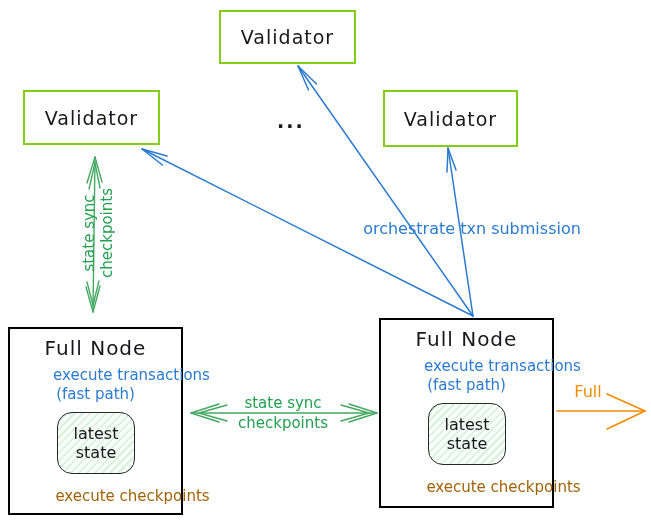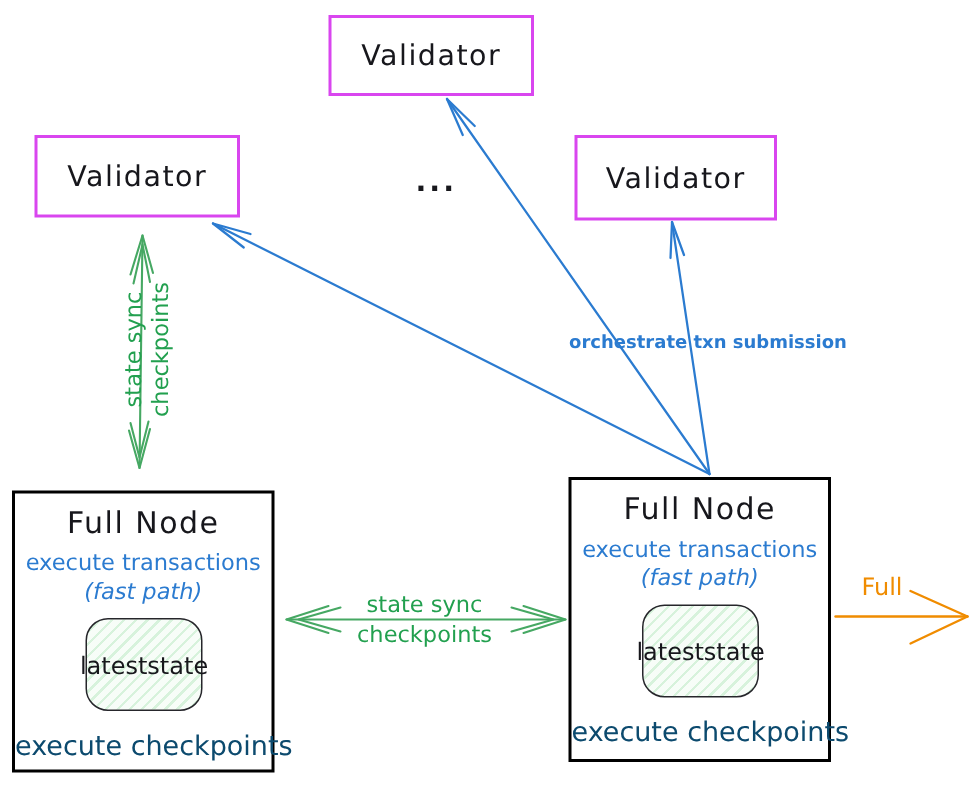--- a/index.html
+++ b/index.html
@@ -1,40 +1,40 @@
 <!DOCTYPE html>
 <html><head>
 <meta charset="utf-8">
 <style>
   html,body{margin:0;padding:0;background:#ffffff;}
   #canvas{
     position:relative;width:651px;height:526px;background:#ffffff;overflow:hidden;
     font-family:"DejaVu Sans", sans-serif;color:#17171c;
   }
   .box{
-    position:absolute;border:2px solid #d946ef;background:#ffffff;
+    position:absolute;border:2px solid #84cc16;background:#ffffff;
     display:flex;align-items:center;justify-content:center;box-sizing:border-box;
   }
   .validator-label{font-size:19px;letter-spacing:1px;color:#17171c;white-space:nowrap;}
   .fullnode{position:absolute;border:2px solid #000000;background:#ffffff;box-sizing:border-box;}
   .fn-line{position:absolute;left:0;width:100%;text-align:center;white-space:nowrap;}
   .fn-title{top:7px;font-size:20px;letter-spacing:1px;color:#17171c;}
-  .fn-blue1{top:37px;font-size:15px;color:#2b7bd0;}
-  .fn-blue2{top:56px;font-size:15px;color:#2b7bd0;font-style:italic;}
-  .fn-green{top:158px;font-size:18px;color:#0c4a6e;}
+  .fn-blue1{top:37px;font-size:15px;color:#2b7bd0;padding-left:36px;}
+  .fn-blue2{top:56px;font-size:15px;color:#2b7bd0;}
+  .fn-green{top:158px;font-size:15px;color:#a16207;margin-left:37px;}
   .statebox{
     position:absolute;left:47px;top:83px;width:78px;height:62px;box-sizing:border-box;
     border:1.7px solid #26262b;border-radius:15px;
     background:repeating-linear-gradient(135deg, rgba(64,192,87,0.20) 0px, rgba(64,192,87,0.20) 1.6px, rgba(64,192,87,0.03) 1.6px, rgba(64,192,87,0.03) 5.6px), #fdfffd;
-    display:flex;flex-direction:row;align-items:center;justify-content:center;
+    display:flex;flex-direction:column;align-items:center;justify-content:center;
   }
   .statebox div{font-size:16px;line-height:19px;color:#17171c;}
   .ellipsis{position:absolute;left:277px;top:110px;font-size:19px;font-weight:bold;letter-spacing:2px;color:#17171c;}
   .arrow-label{position:absolute;transform:translate(-50%,-50%);white-space:nowrap;text-align:center;}
-  .lbl-orchestrate{left:472px;top:228px;font-size:12px;color:#2b7bd0;font-weight:bold;}
+  .lbl-orchestrate{left:472px;top:228px;font-size:16px;color:#2b7bd0;}
   .lbl-vert{left:98px;top:233px;transform:translate(-50%,-50%) rotate(-90deg);font-size:15px;line-height:18px;color:#22a04f;}
   .lbl-mid1{left:283px;top:403px;font-size:15px;color:#22a04f;}
   .lbl-mid2{left:283px;top:423px;font-size:15px;color:#22a04f;}
   .lbl-rpcs{left:588px;top:391px;font-size:16px;color:#f08c00;}
   svg#arrows{position:absolute;left:0;top:0;pointer-events:none;}
 </style>
 </head>
 <body>
 
 <div id="canvas">

